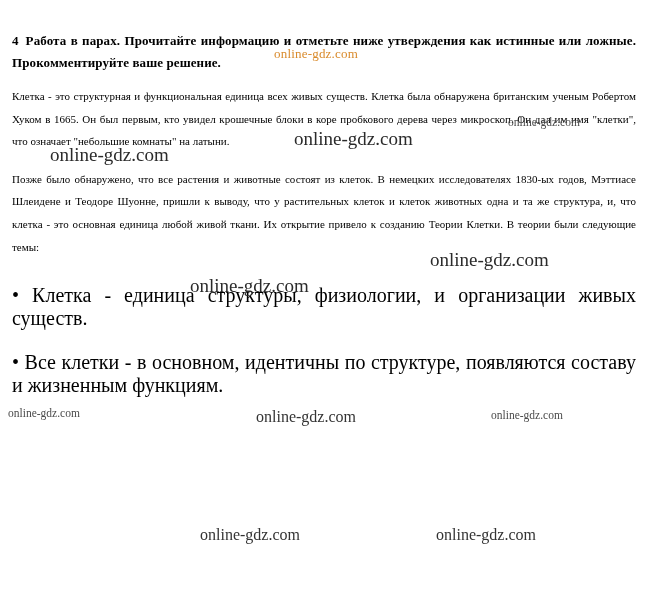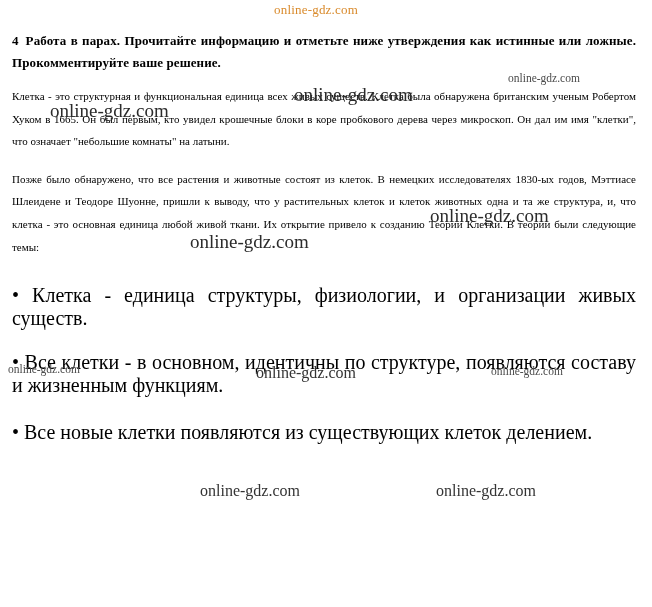--- a/index.html
+++ b/index.html
@@ -51,20 +51,21 @@
   .spaced-block {
     margin-top: 24px;
   }
   
   .wm {
     position: absolute;
     font-family: "Liberation Serif", serif;
     color: #3c3c3c;
     white-space: nowrap;
     pointer-events: none;
+    margin-top: 44px;
   }
   .wm-big {
     font-size: 19px;
     color: #2b2b2b;
   }
   .wm-mid {
     font-size: 16px;
     color: #333333;
   }
   .wm-small {
@@ -87,21 +88,20 @@
   </div>
 
   <p class="body-par">Клетка - это структурная и функциональная единица всех живых существ. Клетка была обнаружена британским ученым Робертом Хуком в 1665. Он был первым, кто увидел крошечные блоки в коре пробкового дерева через микроскоп. Он дал им имя "клетки", что означает "небольшие комнаты" на латыни.</p>
 
   <p class="body-par spaced-block">Позже было обнаружено, что все растения и животные состоят из клеток. В немецких исследователях 1830-ых годов, Мэттиасе Шлеидене и Теодоре Шуонне, пришли к выводу, что у растительных клеток и клеток животных одна и та же структура, и, что клетка - это основная единица любой живой ткани. Их открытие привело к созданию Теории Клетки. В теории были следующие темы:</p>
 
   <p class="bullet-par" style="margin-top:26px;">• Клетка - единица структуры, физиологии, и организации живых существ.</p>
 
   <p class="bullet-par" style="margin-top:22px;">• Все клетки - в основном, идентичны по структуре, появляются составу и жизненным функциям.</p>
 
-  <p class="bullet-par" style="margin-top:24px;">• Все новые клетки появляются из существующих клеток делением.</p>
 
 
   <span class="wm wm-top" style="left:274px; top:2px;">online-gdz.com</span>
   <span class="wm wm-small" style="left:508px; top:72px;">online-gdz.com</span>
   <span class="wm wm-big" style="left:294px; top:84px;">online-gdz.com</span>
   <span class="wm wm-big" style="left:50px; top:100px;">online-gdz.com</span>
   <span class="wm wm-big" style="left:430px; top:205px;">online-gdz.com</span>
   <span class="wm wm-big" style="left:190px; top:231px;">online-gdz.com</span>
   <span class="wm wm-small" style="left:8px; top:363px;">online-gdz.com</span>
   <span class="wm wm-mid" style="left:256px; top:364px;">online-gdz.com</span>

